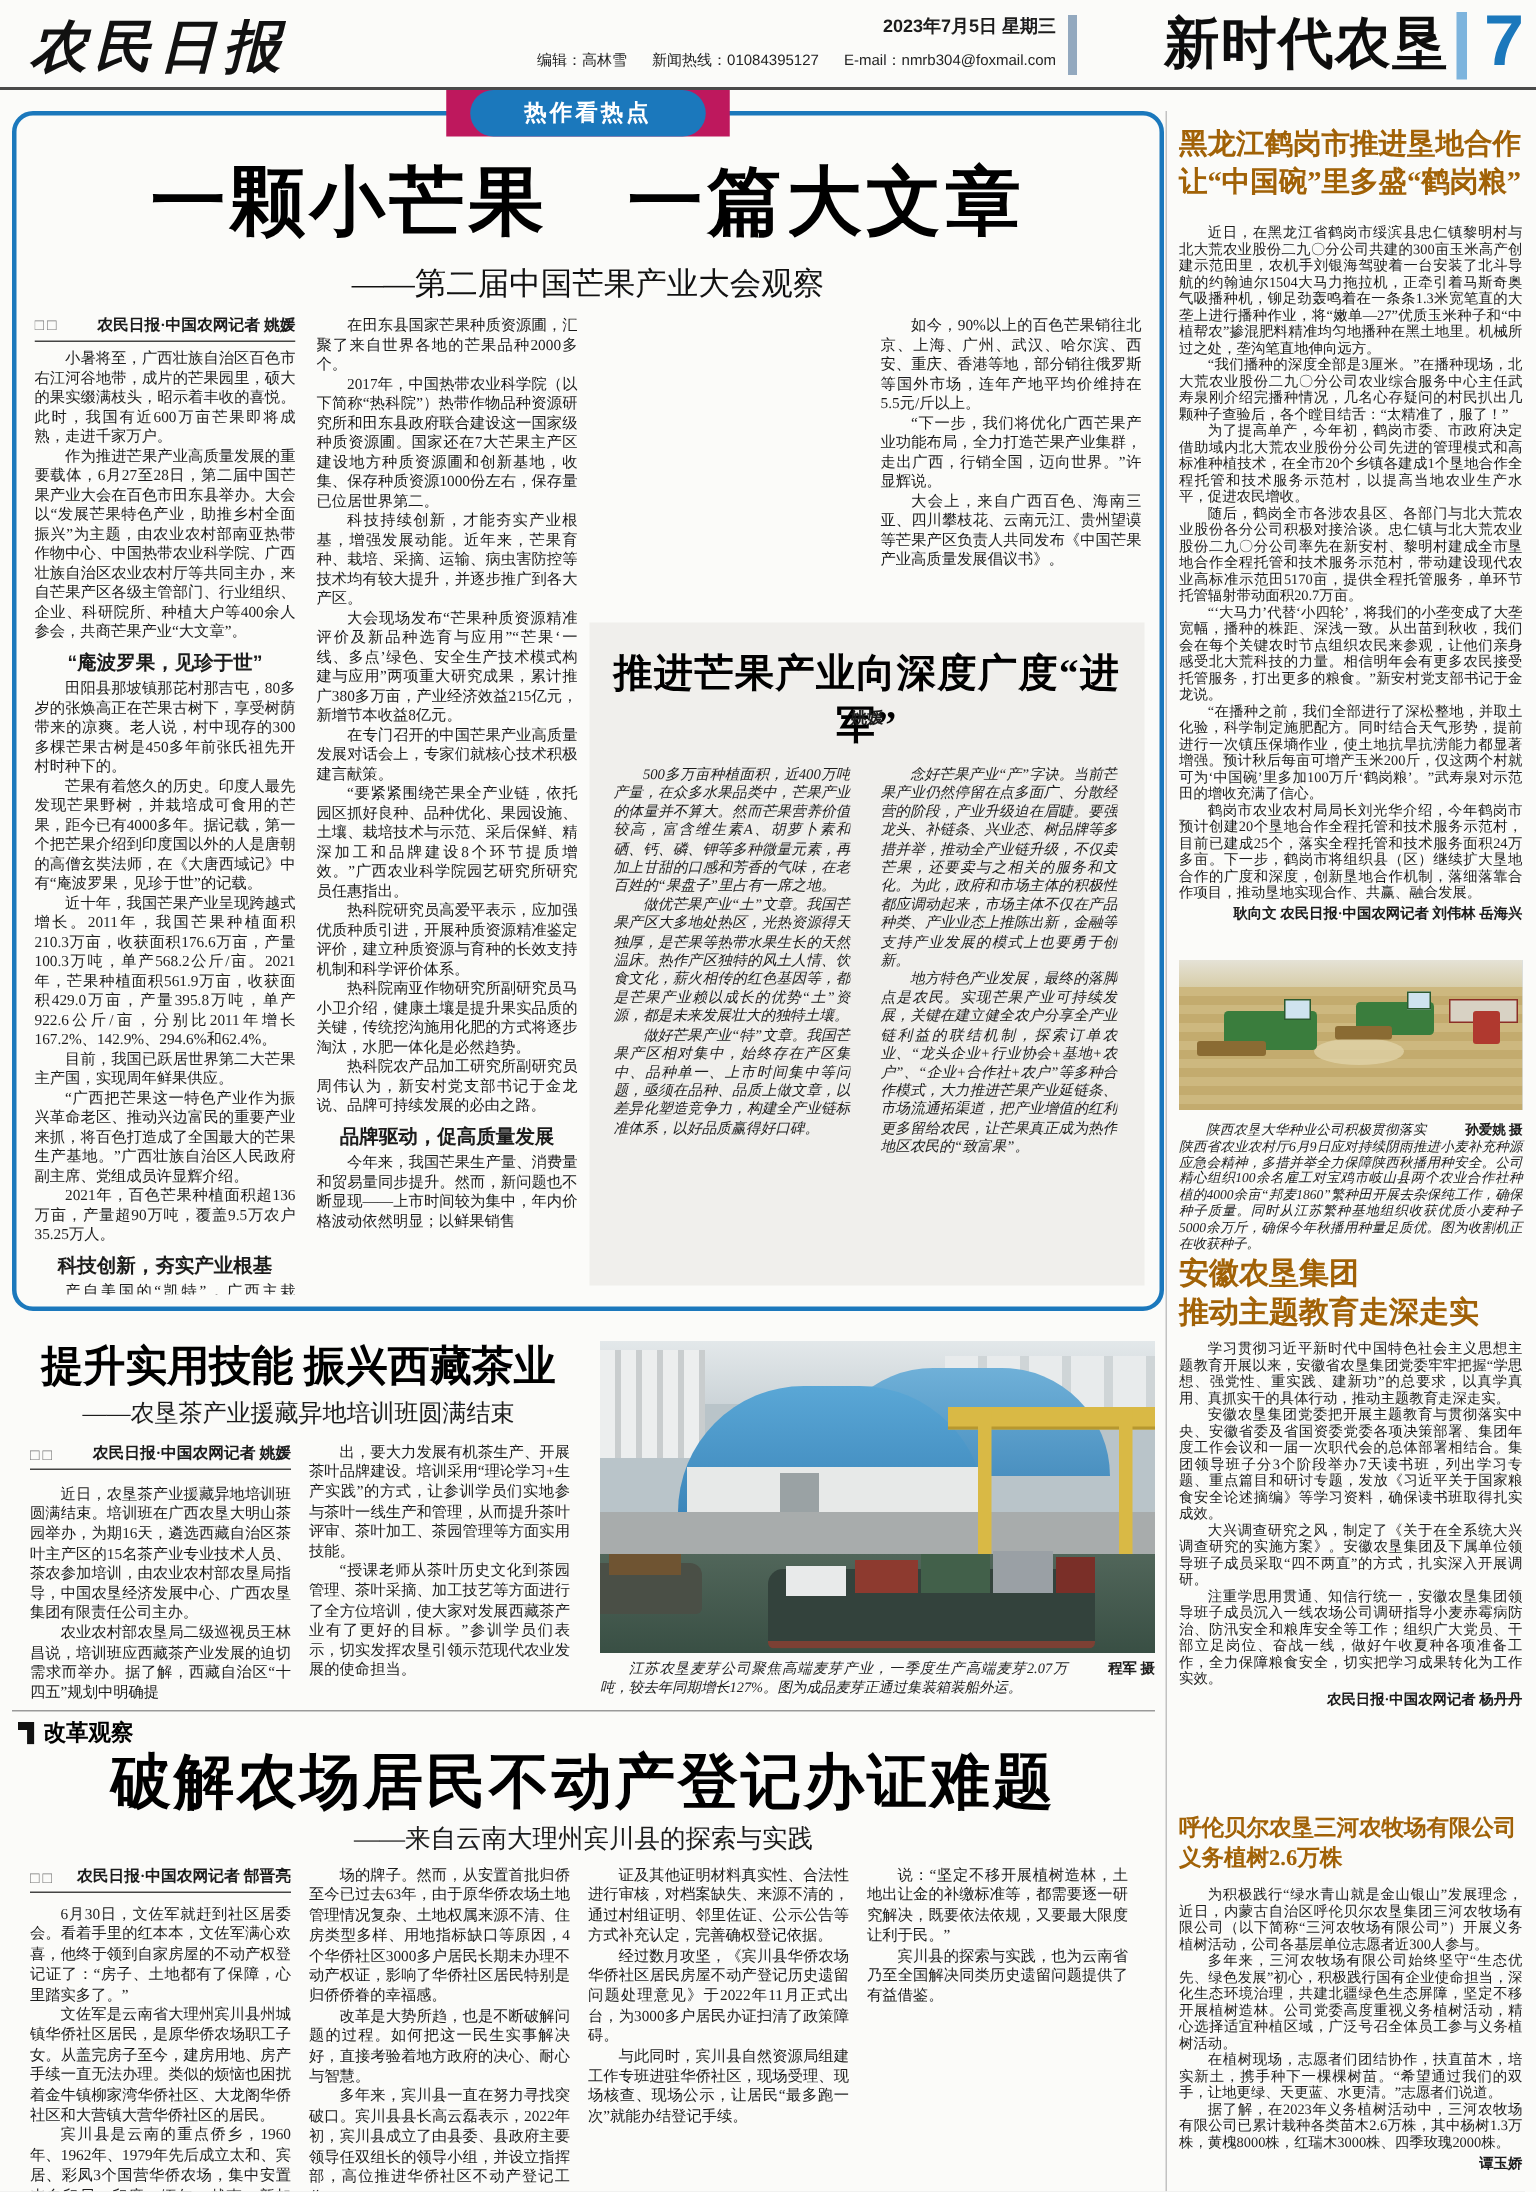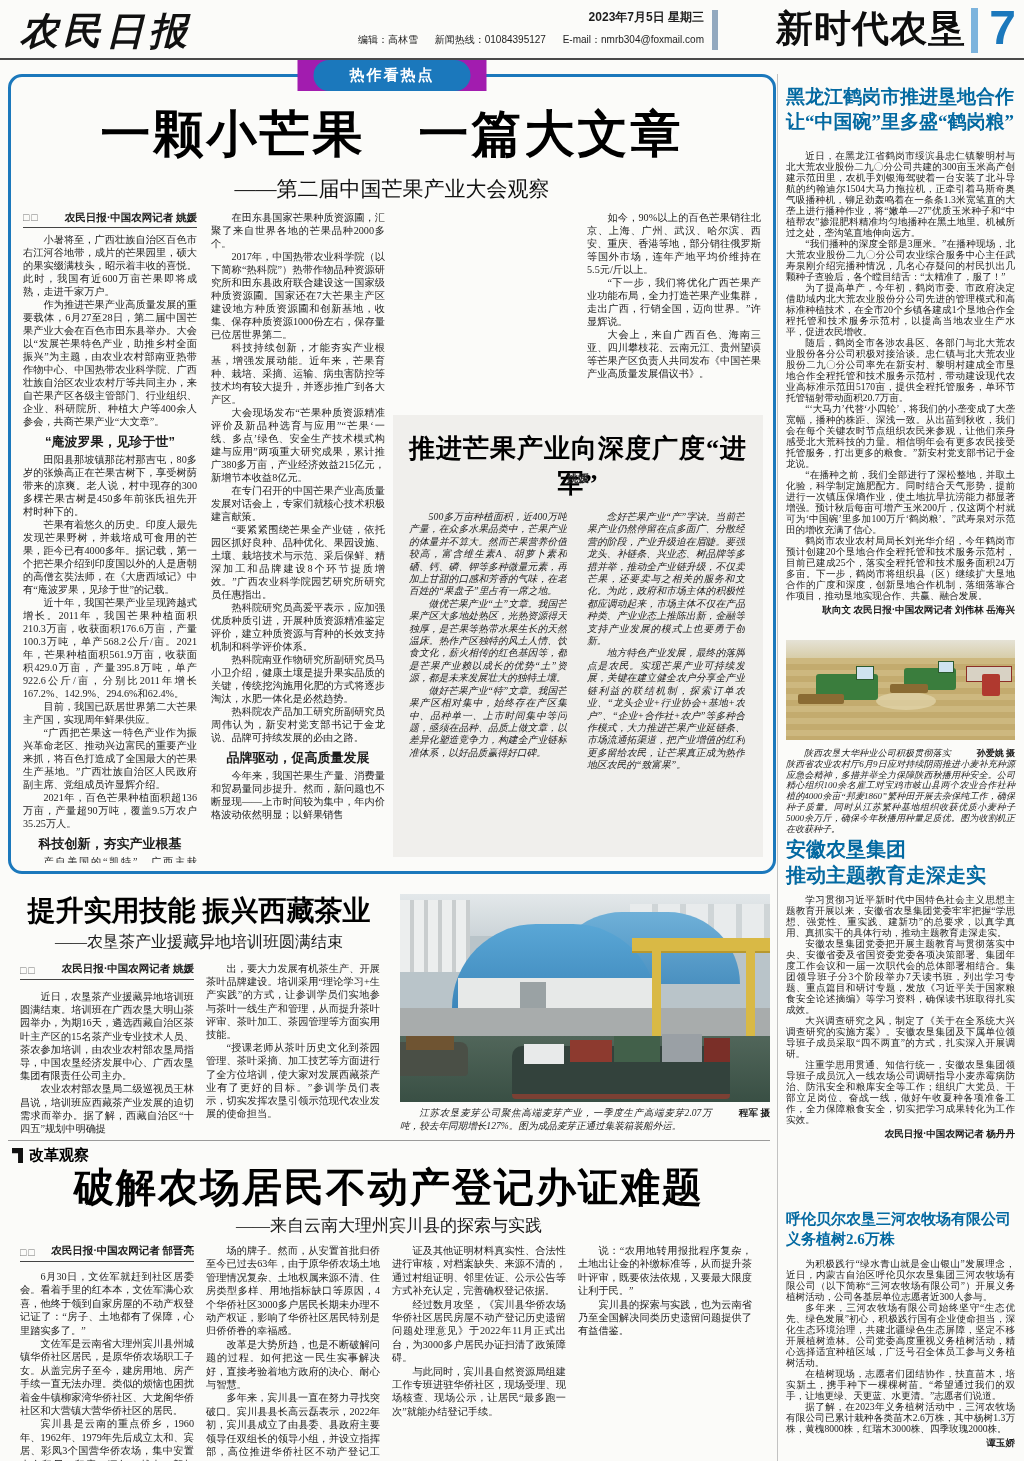--- a/index.html
+++ b/index.html
@@ -17,21 +17,21 @@
   .m-section{right:58px;top:4px;font-size:37px;font-weight:900;letter-spacing:1px;color:#0d0d0d;}
   .m-bar2{right:46px;top:8px;width:7px;height:45px;background:#7db4dd;}
   .m-page{right:8px;top:0px;font-size:48px;font-weight:900;}
   .m-rule{left:0;top:58px;width:1024px;height:2px;background:#4a4a4a;}
 
   
   .vdiv{left:777px;top:74px;width:1px;height:1387px;background:#c2c2c2;}
 
   
   .feature{left:8px;top:74px;width:762px;height:794px;border:3px solid #1b78bc;border-radius:14px;}
-  .pill-wrap{left:50%;top:-17px;transform:translateX(-50%);background:#a21caf;padding:0 16px;}
+  .pill-wrap{left:50%;top:-17px;transform:translateX(-50%);background:#be185d;padding:0 16px;}
   .pill{background:#1b78bc;color:#fff;font-weight:bold;font-size:15px;padding:6px 36px;border-radius:999px;display:inline-block;letter-spacing:2px;}
   .f-title{left:0;top:24px;width:100%;text-align:center;font-size:50px;font-weight:900;letter-spacing:3px;color:#000;}
   .f-sub{left:0;top:98px;width:100%;text-align:center;font-size:21px;color:#111;}
 
   .col{position:absolute;width:174px;overflow:hidden;}
   .fcol{font-size:10.2px;line-height:13px;}
   .para{margin:0;text-align:justify;text-indent:2em;}
   .subhead{font-family:"Liberation Sans","DejaVu Sans",sans-serif;font-weight:bold;text-align:center;font-size:13px;margin:7px 0 5px;text-indent:0;}
   .sig{text-align:right;font-weight:bold;margin:3px 0 0;font-size:10.2px;}
   .byline{display:flex;justify-content:space-between;align-items:flex-end;border-bottom:1px solid #444;
@@ -81,21 +81,21 @@
   .hp-cab{position:absolute;background:#cfe3ef;border:1px solid #2c5a2e;}
   .hp-head{position:absolute;background:#8a6b33;border-radius:2px;}
   .hp-truck-cab{position:absolute;left:196px;top:34px;width:18px;height:22px;background:#b0392f;border-radius:2px;}
   .hp-truck-box{position:absolute;left:180px;top:26px;width:44px;height:14px;background:#d8d2c4;border:1px solid #8c2e26;}
   .hp-dust{position:absolute;left:90px;top:52px;width:60px;height:18px;background:#e2d5ac;border-radius:50%;opacity:.7;}
 
   
   .scol{font-size:9.6px;line-height:11px;}
   .scol .para{text-indent:2em;}
   .scol .sig{font-size:9.6px;}
-  .s-title{font-weight:bold;font-size:19px;line-height:1.32;color:#0369a1;}
+  .s-title{font-weight:bold;font-size:19px;line-height:1.32;color:#a16207;}
 
   
   .r-hr{left:8px;top:1140px;width:762px;height:1px;background:#9a9a9a;}
   .r-label{left:12px;top:1146px;display:flex;align-items:center;font-weight:bold;font-size:15px;color:#000;}
   .r-corner{width:11px;height:15px;background:#111;margin-right:6px;
             clip-path:polygon(0 0,100% 0,100% 100%,55% 100%,55% 35%,0 35%);}
   .r-title{left:8px;top:1160px;width:762px;text-align:center;font-size:40px;font-weight:900;letter-spacing:2px;color:#000;}
   .r-sub{left:8px;top:1214px;width:762px;text-align:center;font-size:17px;}
   .rcol{font-size:10.2px;line-height:13.4px;}
 </style>
@@ -241,21 +241,21 @@
       <p class="para">场的牌子。然而，从安置首批归侨至今已过去63年，由于原华侨农场土地管理情况复杂、土地权属来源不清、住房类型多样、用地指标缺口等原因，4个华侨社区3000多户居民长期未办理不动产权证，影响了华侨社区居民特别是归侨侨眷的幸福感。</p>
       <p class="para">改革是大势所趋，也是不断破解问题的过程。如何把这一民生实事解决好，直接考验着地方政府的决心、耐心与智慧。</p>
       <p class="para">多年来，宾川县一直在努力寻找突破口。宾川县县长高云磊表示，2022年初，宾川县成立了由县委、县政府主要领导任双组长的领导小组，并设立指挥部，高位推进华侨社区不动产登记工作。</p>
     </div>
   <div class="col rcol" style="left:392px;top:1244px;height:217px;">
       <p class="para">证及其他证明材料真实性、合法性进行审核，对档案缺失、来源不清的，通过村组证明、邻里佐证、公示公告等方式补充认定，完善确权登记依据。</p>
       <p class="para">经过数月攻坚，《宾川县华侨农场华侨社区居民房屋不动产登记历史遗留问题处理意见》于2022年11月正式出台，为3000多户居民办证扫清了政策障碍。</p>
       <p class="para">与此同时，宾川县自然资源局组建工作专班进驻华侨社区，现场受理、现场核查、现场公示，让居民“最多跑一次”就能办结登记手续。</p>
     </div>
   <div class="col rcol" style="left:578px;top:1244px;height:217px;">
-      <p class="para">说：“农用地转用报批程序复杂，土地出让金的补缴标准等，从而提升茶叶评审，既要依法依规，又要最大限度让利于民。”</p>
+      <p class="para">说：“坚定不移开展植树造林，土地出让金的补缴标准等，都需要逐一研究解决，既要依法依规，又要最大限度让利于民。”</p>
       <p class="para">宾川县的探索与实践，也为云南省乃至全国解决同类历史遗留问题提供了有益借鉴。</p>
     </div>
 
   <div class="abs s-title" style="left:786px;top:84px;width:229px;">
     <div>黑龙江鹤岗市推进垦地合作</div>
     <div>让“中国碗”里多盛“鹤岗粮”</div>
   </div>
   <div class="col scol" style="left:786px;top:150px;width:229px;height:482px;">
       <p class="para">近日，在黑龙江省鹤岗市绥滨县忠仁镇黎明村与北大荒农业股份二九〇分公司共建的300亩玉米高产创建示范田里，农机手刘银海驾驶着一台安装了北斗导航的约翰迪尔1504大马力拖拉机，正牵引着马斯奇奥气吸播种机，铆足劲轰鸣着在一条条1.3米宽笔直的大垄上进行播种作业，将“嫩单—27”优质玉米种子和“中植帮农”掺混肥料精准均匀地播种在黑土地里。机械所过之处，垄沟笔直地伸向远方。</p>
       <p class="para">“我们播种的深度全部是3厘米。”在播种现场，北大荒农业股份二九〇分公司农业综合服务中心主任武寿泉刚介绍完播种情况，几名心存疑问的村民扒出几颗种子查验后，各个瞠目结舌：“太精准了，服了！”</p>

